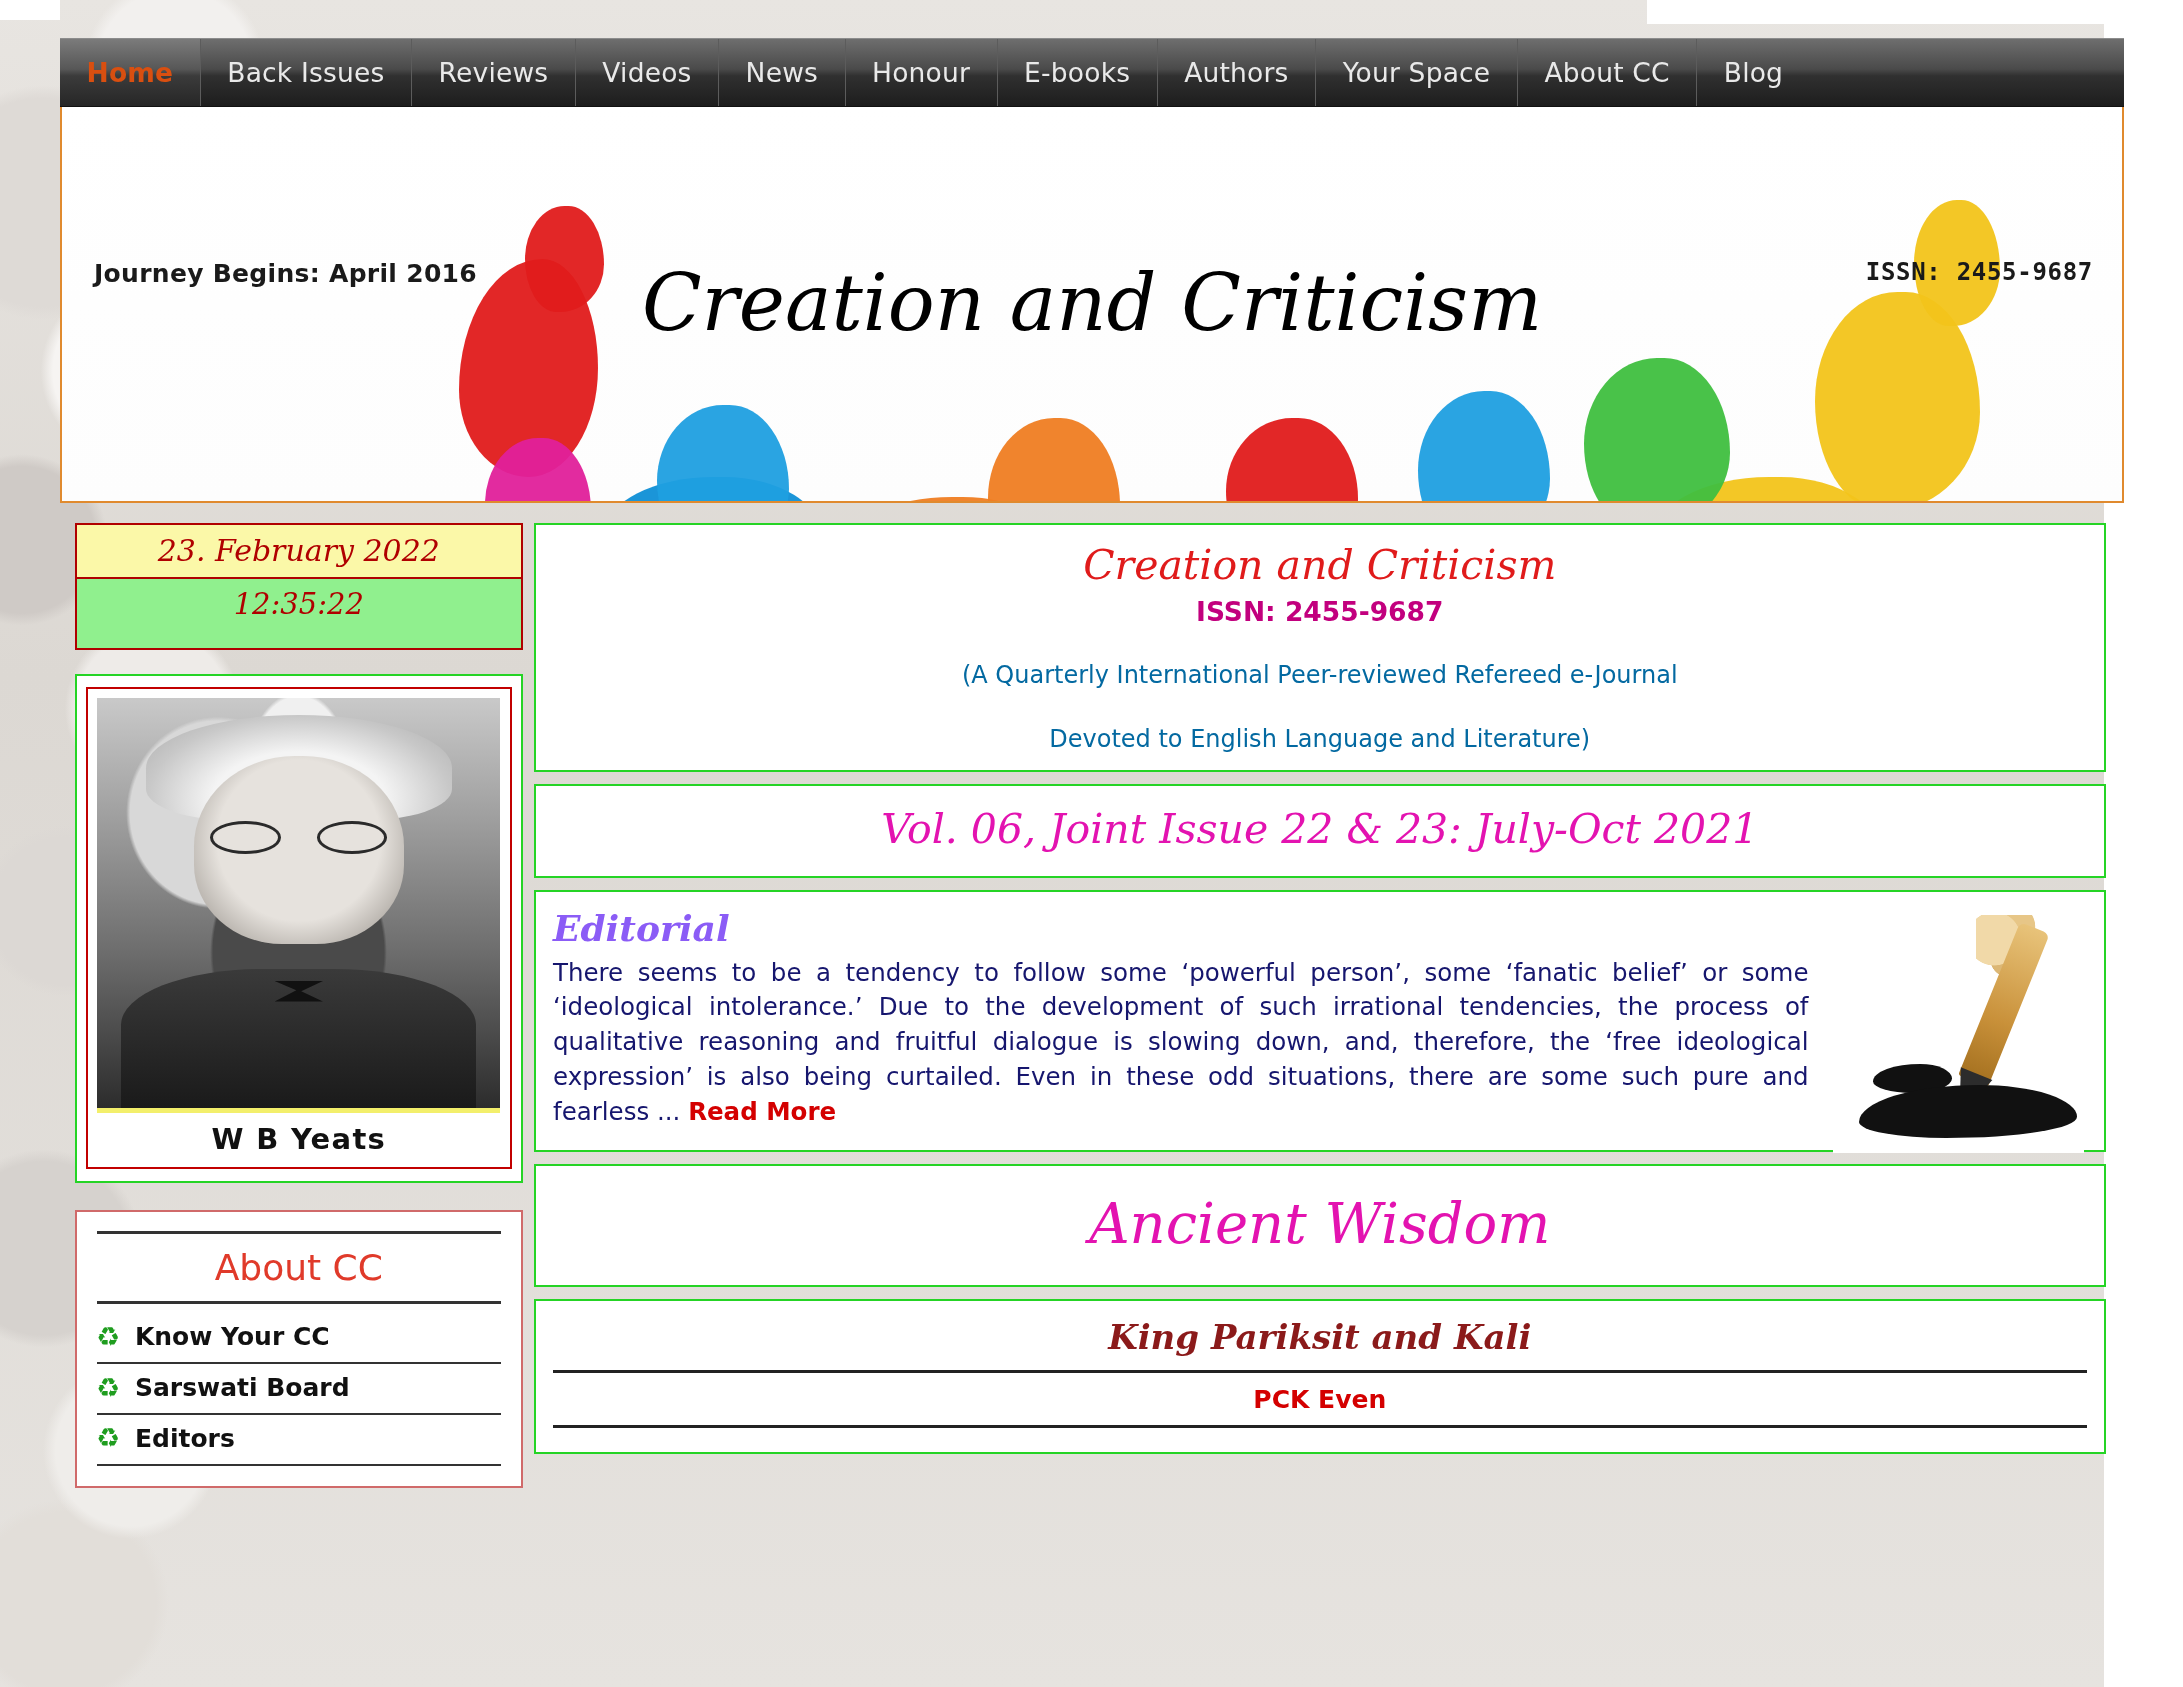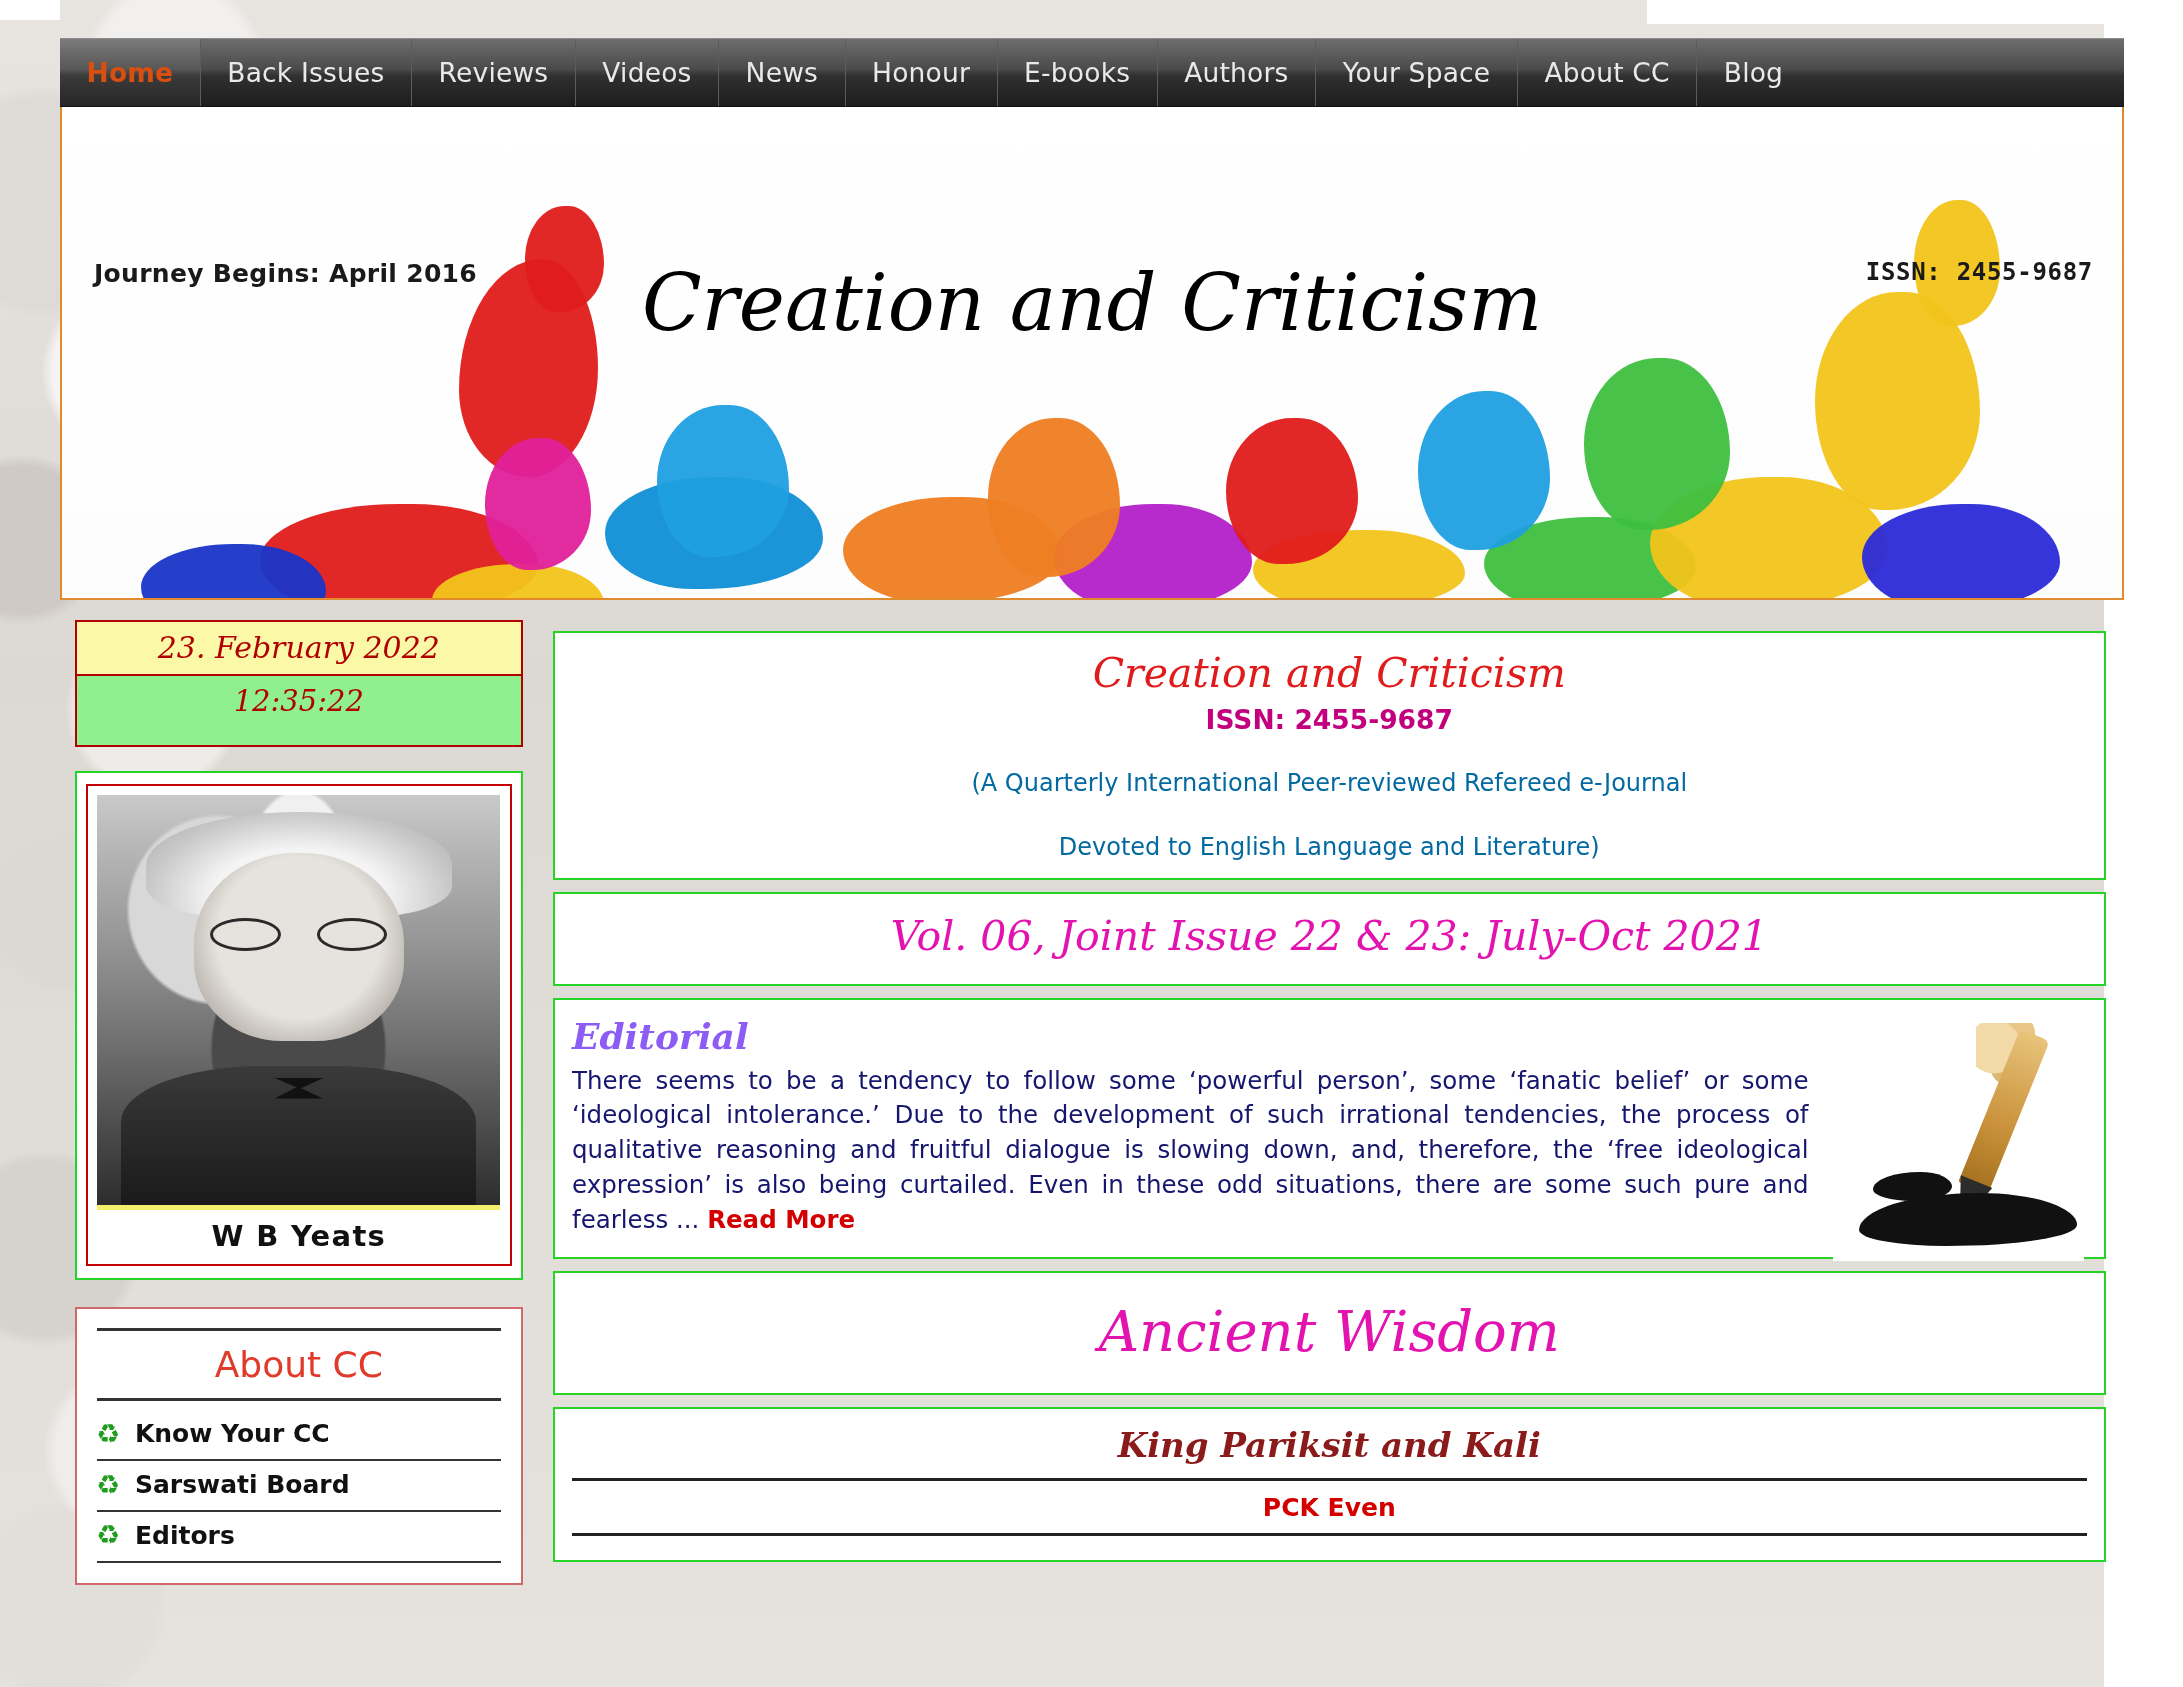--- a/index.html
+++ b/index.html
@@ -88,21 +88,21 @@
   .nav-item:last-child { border-right: none; }
   .nav-item.active {
     color: #d94f10;
     font-weight: bold;
     background: linear-gradient(180deg, #7b7b7b 0%, #575757 45%, #3b3b3b 55%, #262626 100%);
   }
 
   
   .banner {
     position: relative;
-    height: 493px;
+    height: 396px;
     background:
       linear-gradient(180deg, #ffffff 0%, #fdfdfd 100%);
     border-left: 2px solid #e08a2e;
     border-right: 2px solid #e08a2e;
     border-bottom: 2px solid #e08a2e;
     box-sizing: border-box;
     overflow: hidden;
   }
   .banner-journey {
     position: absolute;
@@ -137,22 +137,22 @@
   .splash {
     position: absolute;
     border-radius: 50% 45% 55% 40% / 50% 55% 45% 50%;
     opacity: 0.95;
   }
 
   
   .content {
     display: flex;
     padding-top: 20px;
-    gap: 30px;
-    align-items: center;
+    gap: 11px;
+    align-items: flex-start;
   }
   .sidebar {
     width: 463px;
     flex: 0 0 463px;
     padding-left: 14.6px;
     box-sizing: border-box;
   }
   .mainarea {
     flex: 1 1 auto;
     padding-right: 18.5px;

